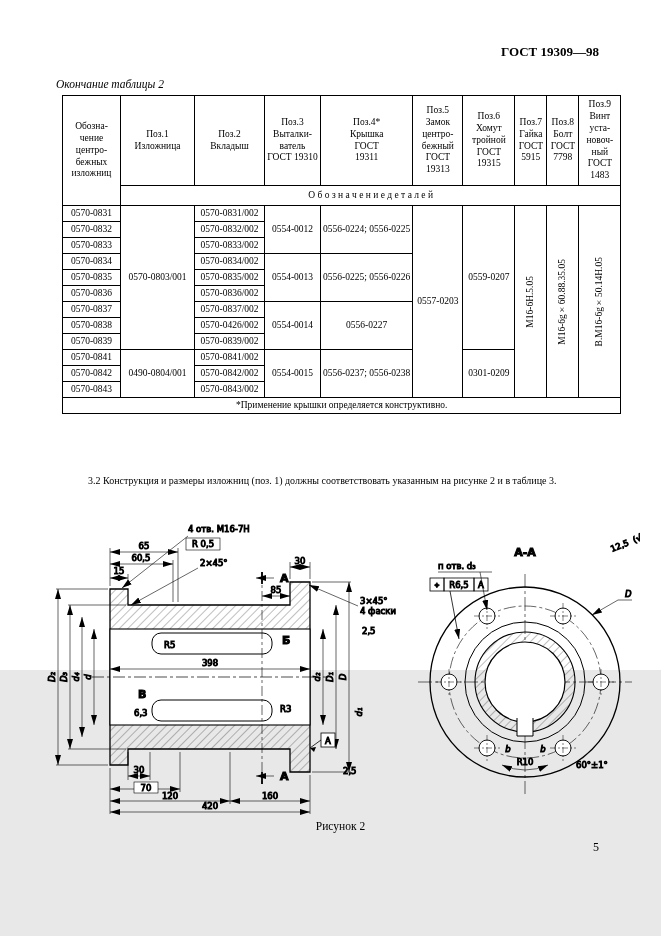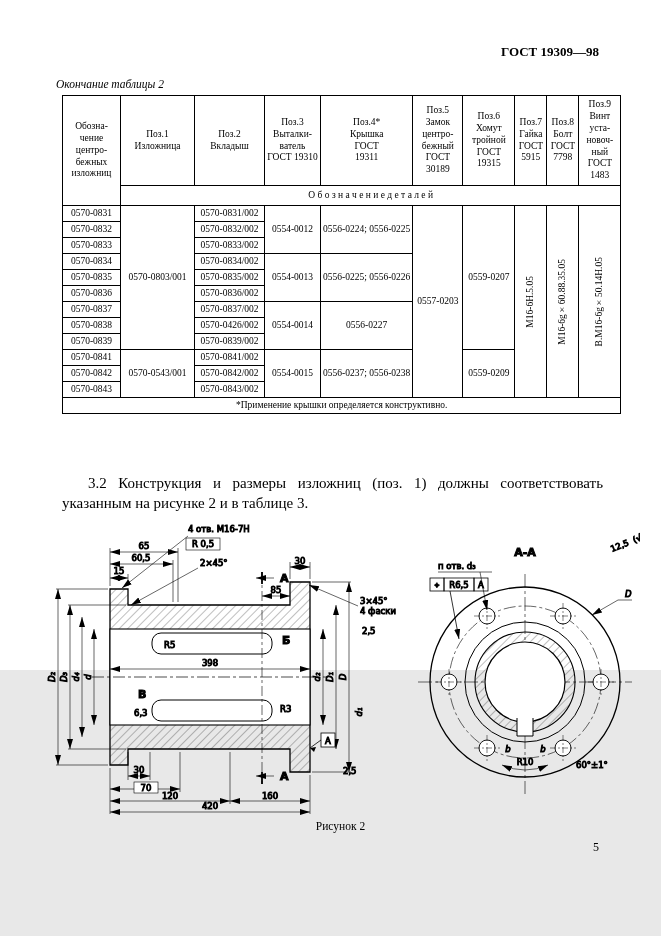--- a/index.html
+++ b/index.html
@@ -13,21 +13,21 @@
   table.parts th, table.parts td {
     border:1px solid #000; font-size:9.5px; font-weight:normal;
     text-align:center; vertical-align:middle; padding:1px 2px; line-height:1.25;
   }
   table.parts th { white-space:pre-line; padding:3px 2px; }
   table.parts td { height:16px; white-space:nowrap; }
   td.pre { white-space:pre-line; }
   .vert { writing-mode:vertical-rl; transform:rotate(180deg); margin:0 auto;
           white-space:nowrap; font-size:9.5px; line-height:1; }
   td.footnote { text-align:left; padding:3px 4px 3px 16px; font-size:10.5px; white-space:normal; height:auto; }
-  .para { position:absolute; top:474px; left:62px; width:541px; font-size:15px;
+  .para { position:absolute; top:474px; left:62px; width:541px; font-size:10px;
           line-height:1.3; text-indent:26px; text-align:justify; }
   .figure { position:absolute; top:512px; left:40px; width:600px; height:306px; }
   .fig-caption { position:absolute; top:820px; left:0; width:661px; text-align:center; font-size:11.5px;margin-left:10px; }
   .page-num { position:absolute; top:840px; right:62px; font-size:12px; }
   svg text { font-family:"DejaVu Sans", sans-serif; font-size:8.5px; fill:#000; }
   svg text.it { font-style:italic; }
   svg text.big { font-size:11px; font-weight:bold; }
 </style>
 </head>
 <body>
@@ -67,21 +67,21 @@
 ГОСТ 19310</th>
       <th>Поз.4*
 Крышка
 ГОСТ
 19311</th>
       <th>Поз.5
 Замок
 центро-
 бежный
 ГОСТ
-30189</th>
+19313</th>
       <th>Поз.6
 Хомут
 тройной
 ГОСТ
 19315</th>
       <th>Поз.7
 Гайка
 ГОСТ
 5915</th>
       <th>Поз.8
@@ -150,26 +150,26 @@
     <tr>
           <td>0570-0838</td>
           <td>0570-0426/002</td>
         </tr>
     <tr>
           <td>0570-0839</td>
           <td>0570-0839/002</td>
         </tr>
     <tr>
       <td>0570-0841</td>
-      <td rowspan="3">0570-0543/001</td>
+      <td rowspan="3">0490-0804/001</td>
       <td>0570-0841/002</td>
       <td rowspan="3">0554-0015</td>
       <td rowspan="3" class="pre">0556-0237;
 0556-0238</td>
-      <td rowspan="3">0559-0209</td>
+      <td rowspan="3">0301-0209</td>
     </tr>
     <tr>
           <td>0570-0842</td>
           <td>0570-0842/002</td>
         </tr>
     <tr>
           <td>0570-0843</td>
           <td>0570-0843/002</td>
         </tr>
     <tr>

